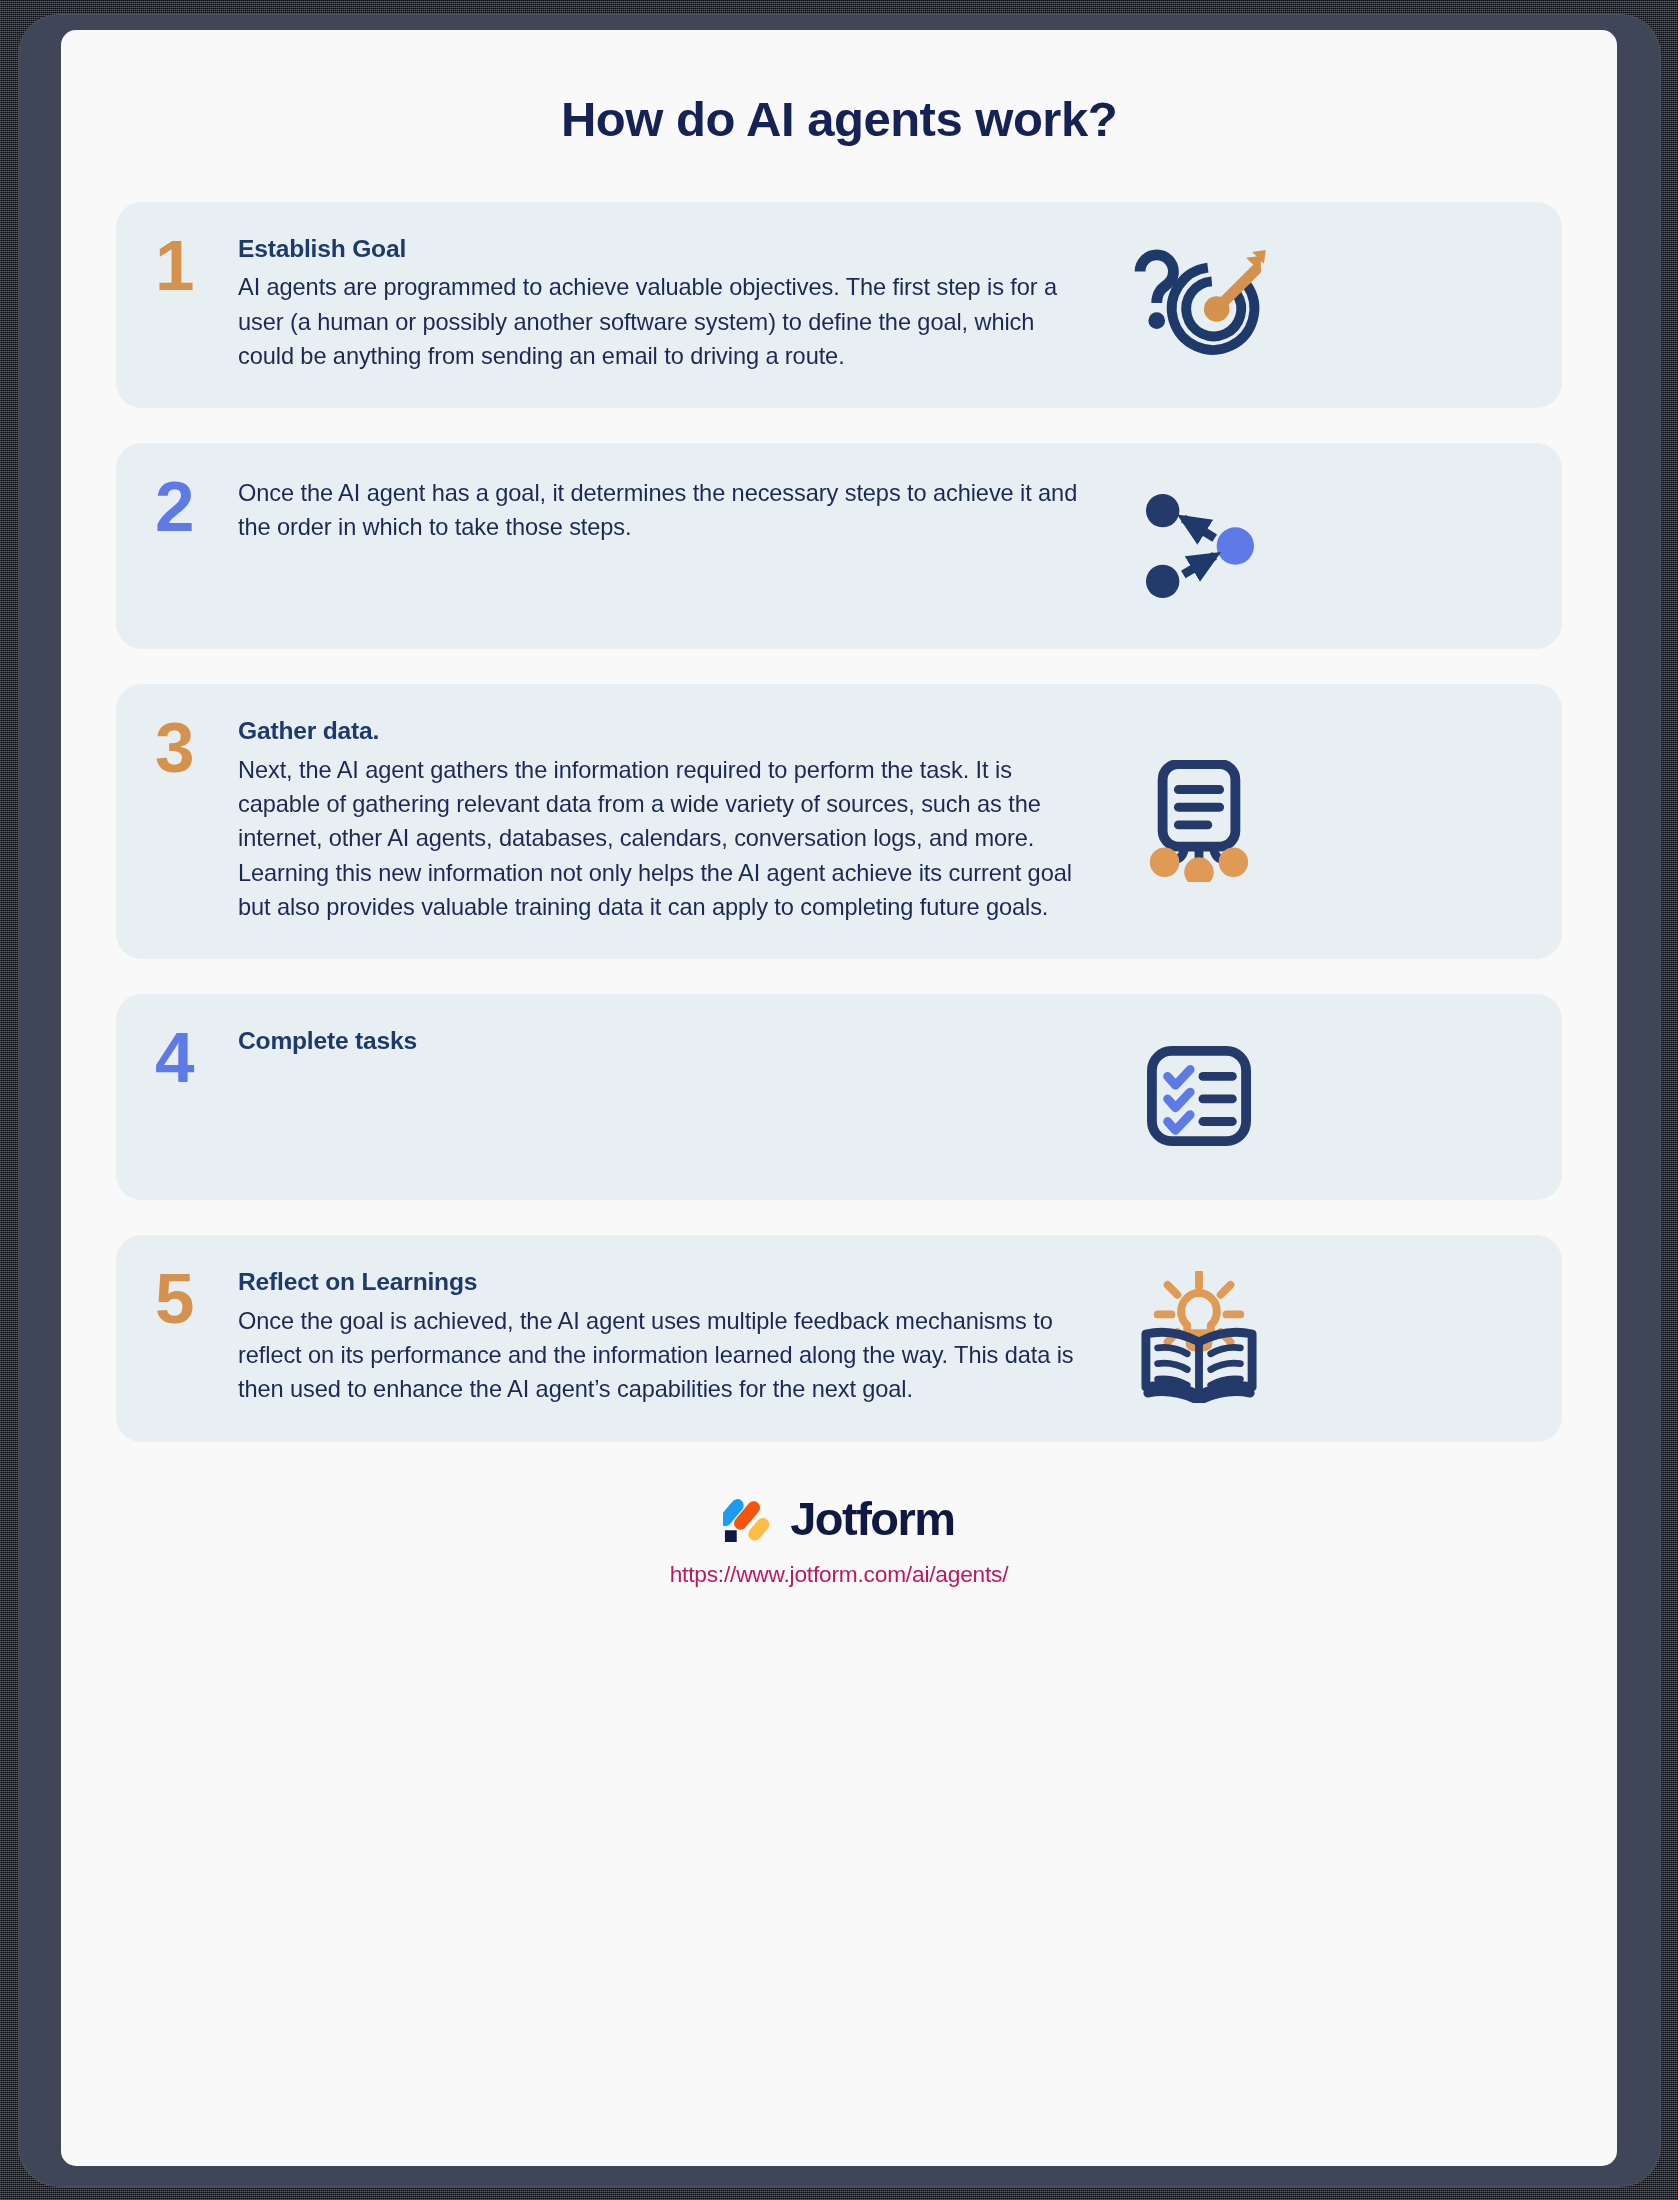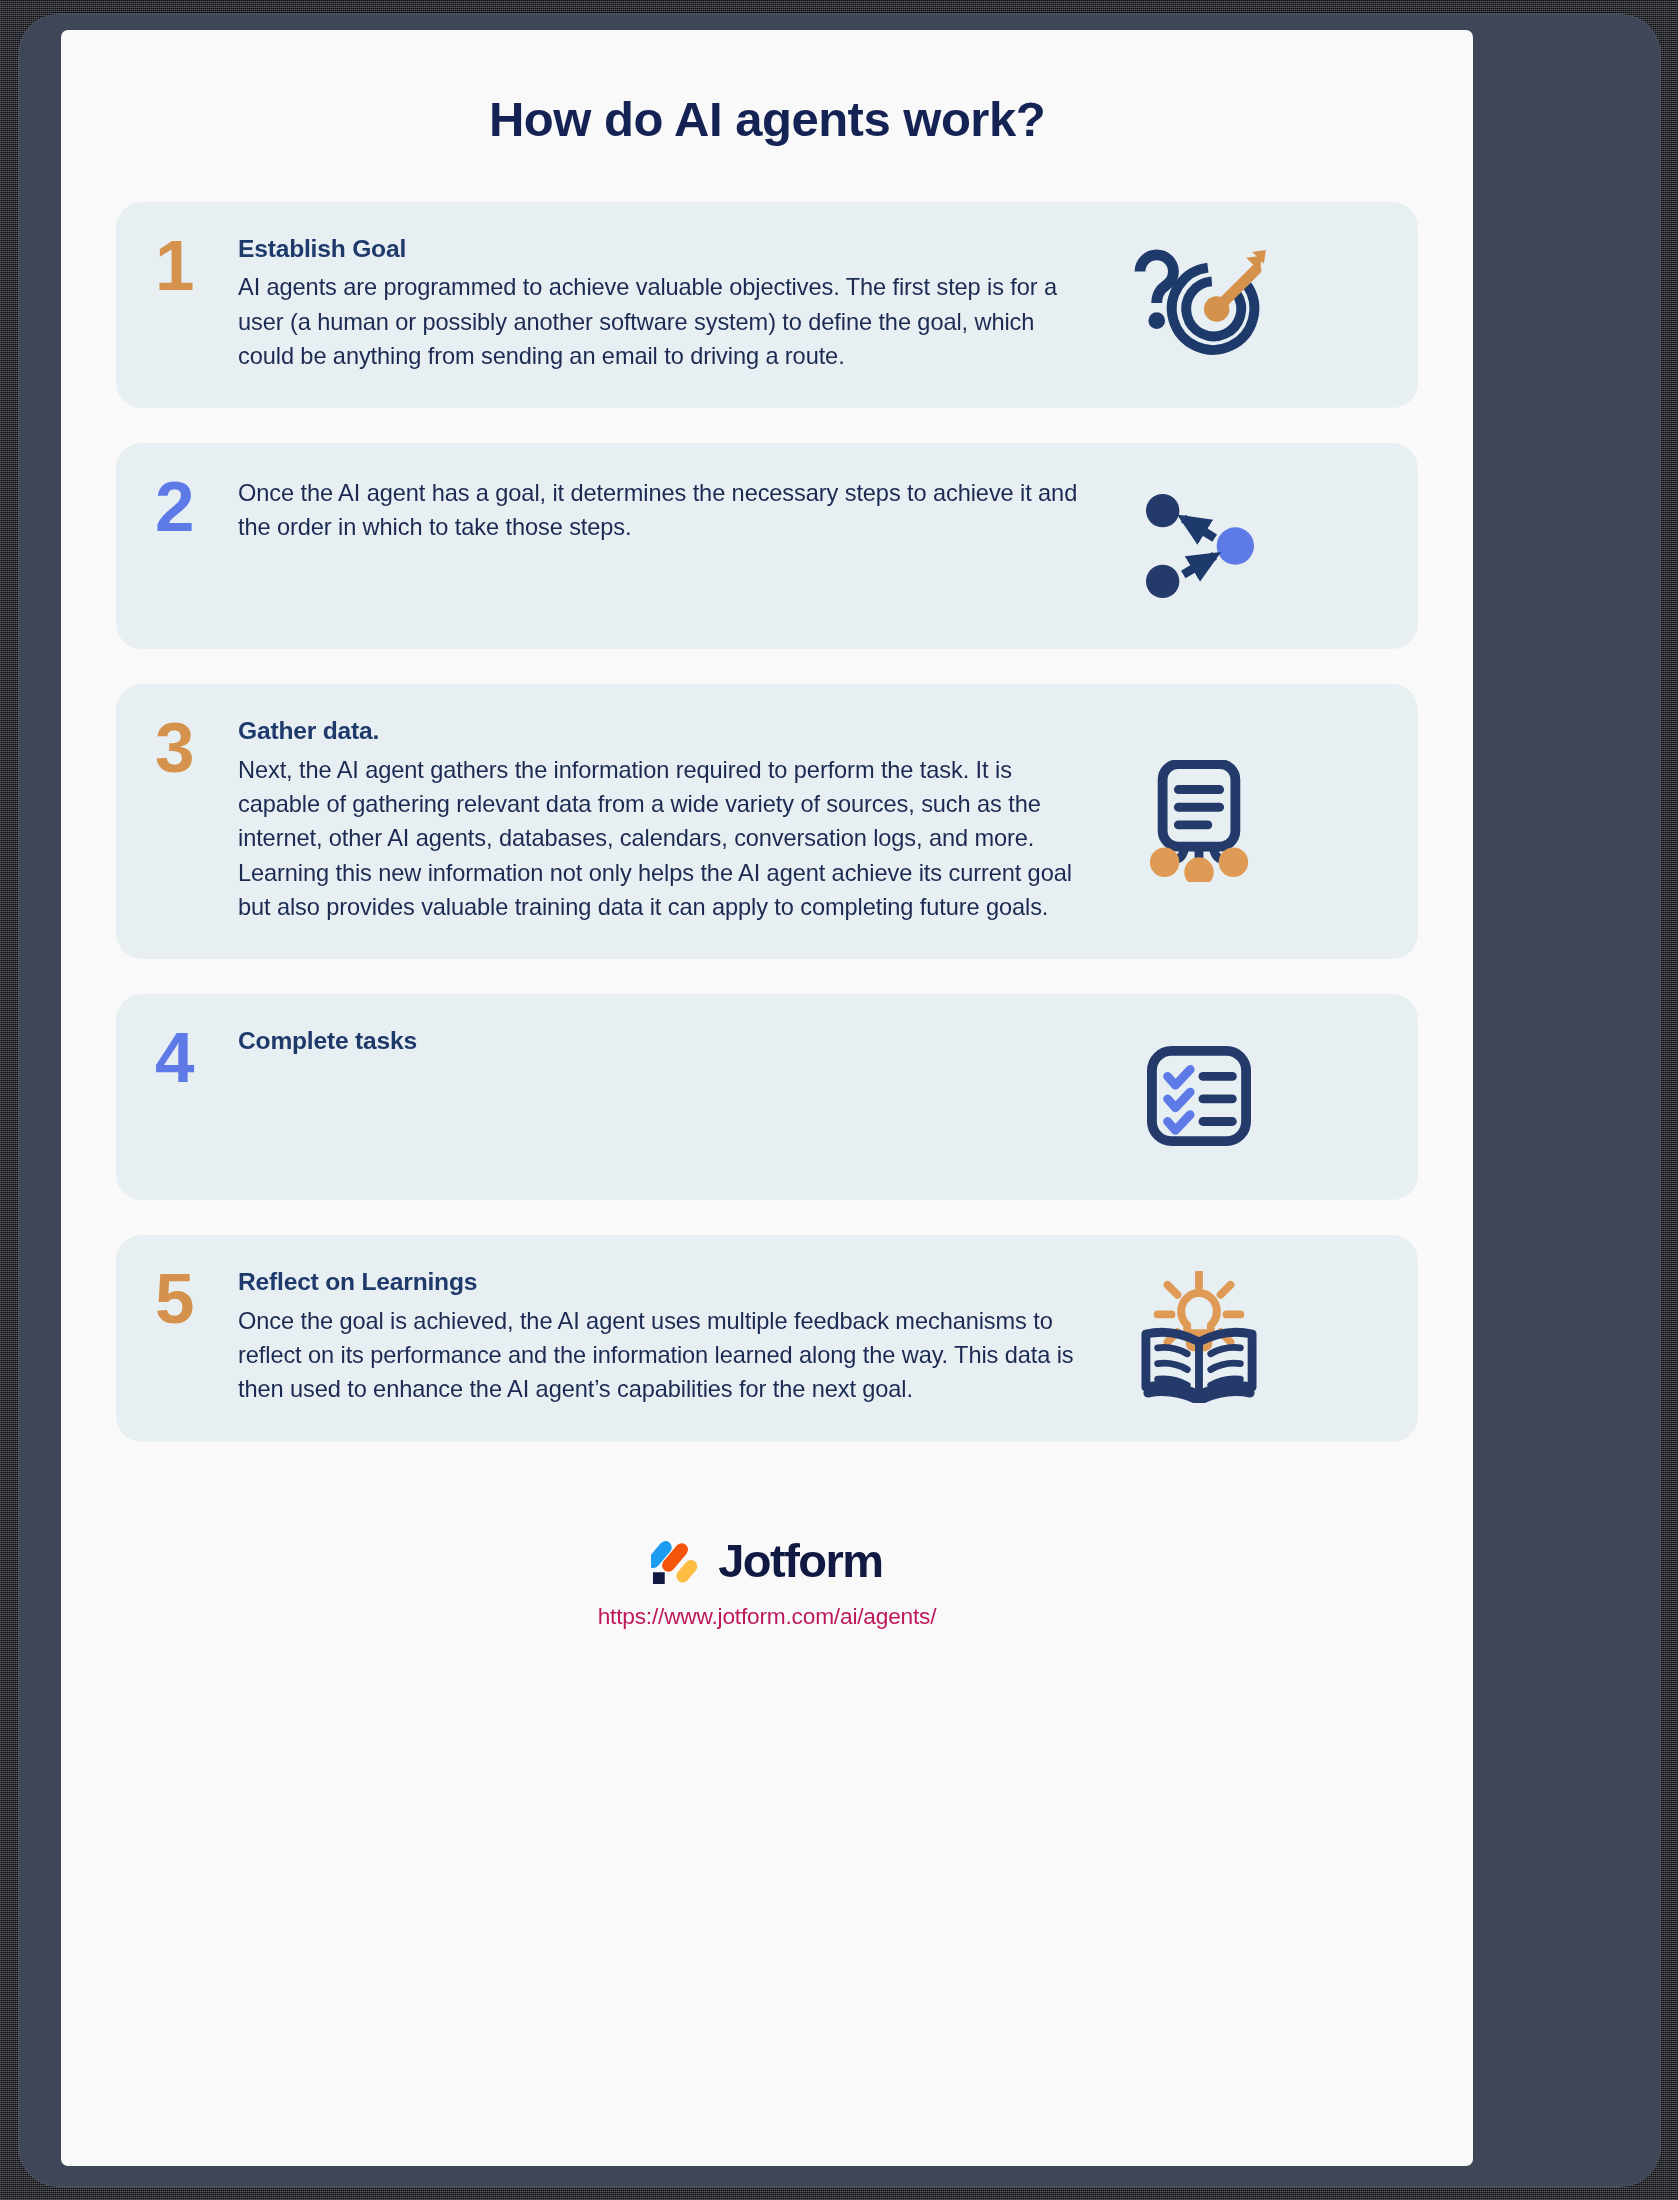--- a/index.html
+++ b/index.html
@@ -28,23 +28,23 @@
     width: 1643px; height: 2173px;
     background: #3e4657;
     border-radius: 41px;
     box-shadow: 0 0 0 1px rgba(255,255,255,.07) inset;
   }
 
   
   #poster {
     position: absolute;
     left: 61px; top: 29.6px;
-    width: 1412px; height: 2136px;
+    width: 1556px; height: 2136px;
     background: #f9f9f9;
-    border-radius: 7px;
+    border-radius: 15px;
     padding: 61px 55px 0 55px;
   }
 
   #page-title {
     text-align: center;
     font-size: 49px;
     font-weight: bold;
     color: #152254;
     letter-spacing: -0.5px;
     margin-bottom: 55px;
@@ -97,21 +97,21 @@
     align-self: center;
     display: flex;
     justify-content: center;
     align-items: center;
     height: 138px;
   }
   .step-icon svg { display: block; }
 
   
   #footer {
-    margin-top: 91px;
+    margin-top: 49px;
     text-align: center;
   }
   #logo-row {
     display: flex;
     justify-content: center;
     align-items: center;
     gap: 15.8px;
   }
   #logo-mark { display: block; }
   #logo-word {

